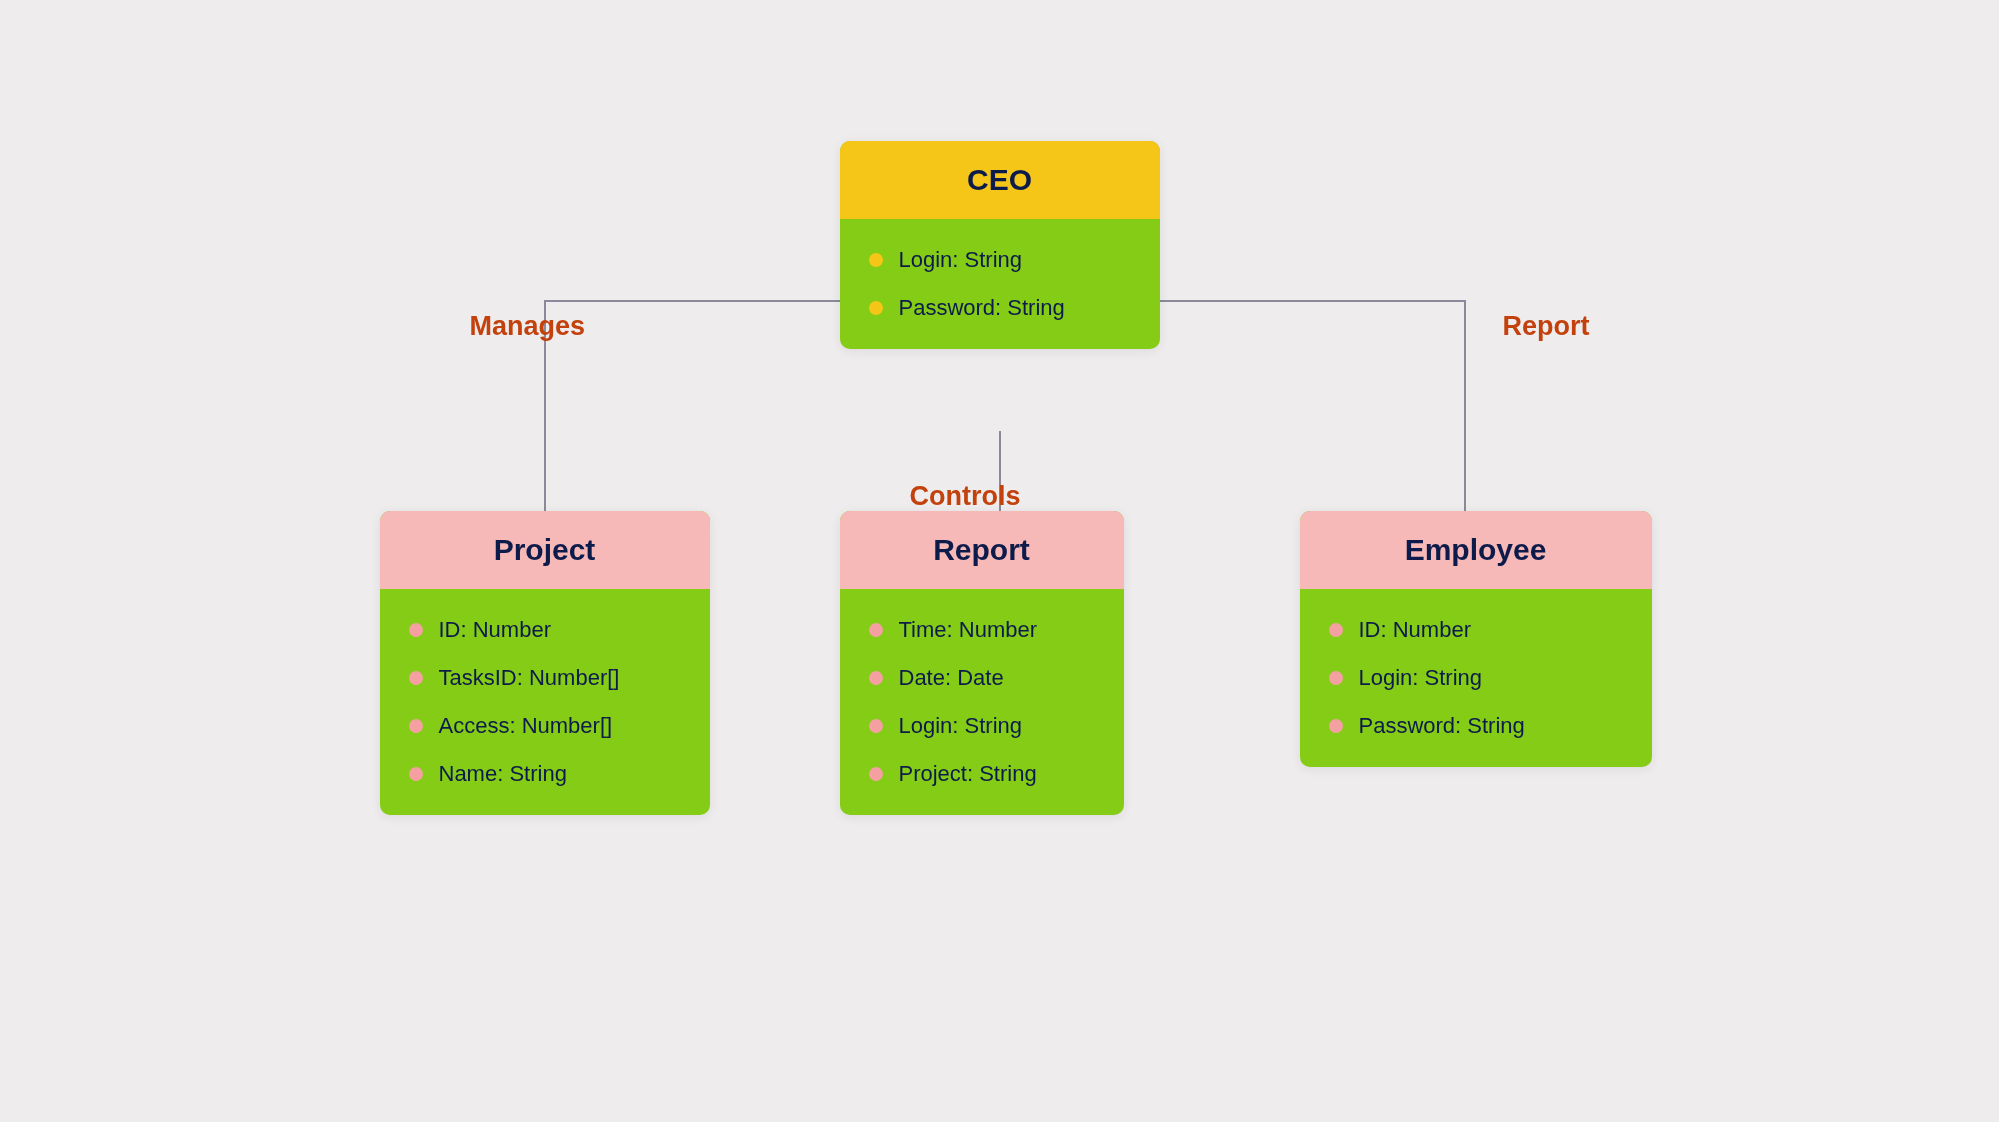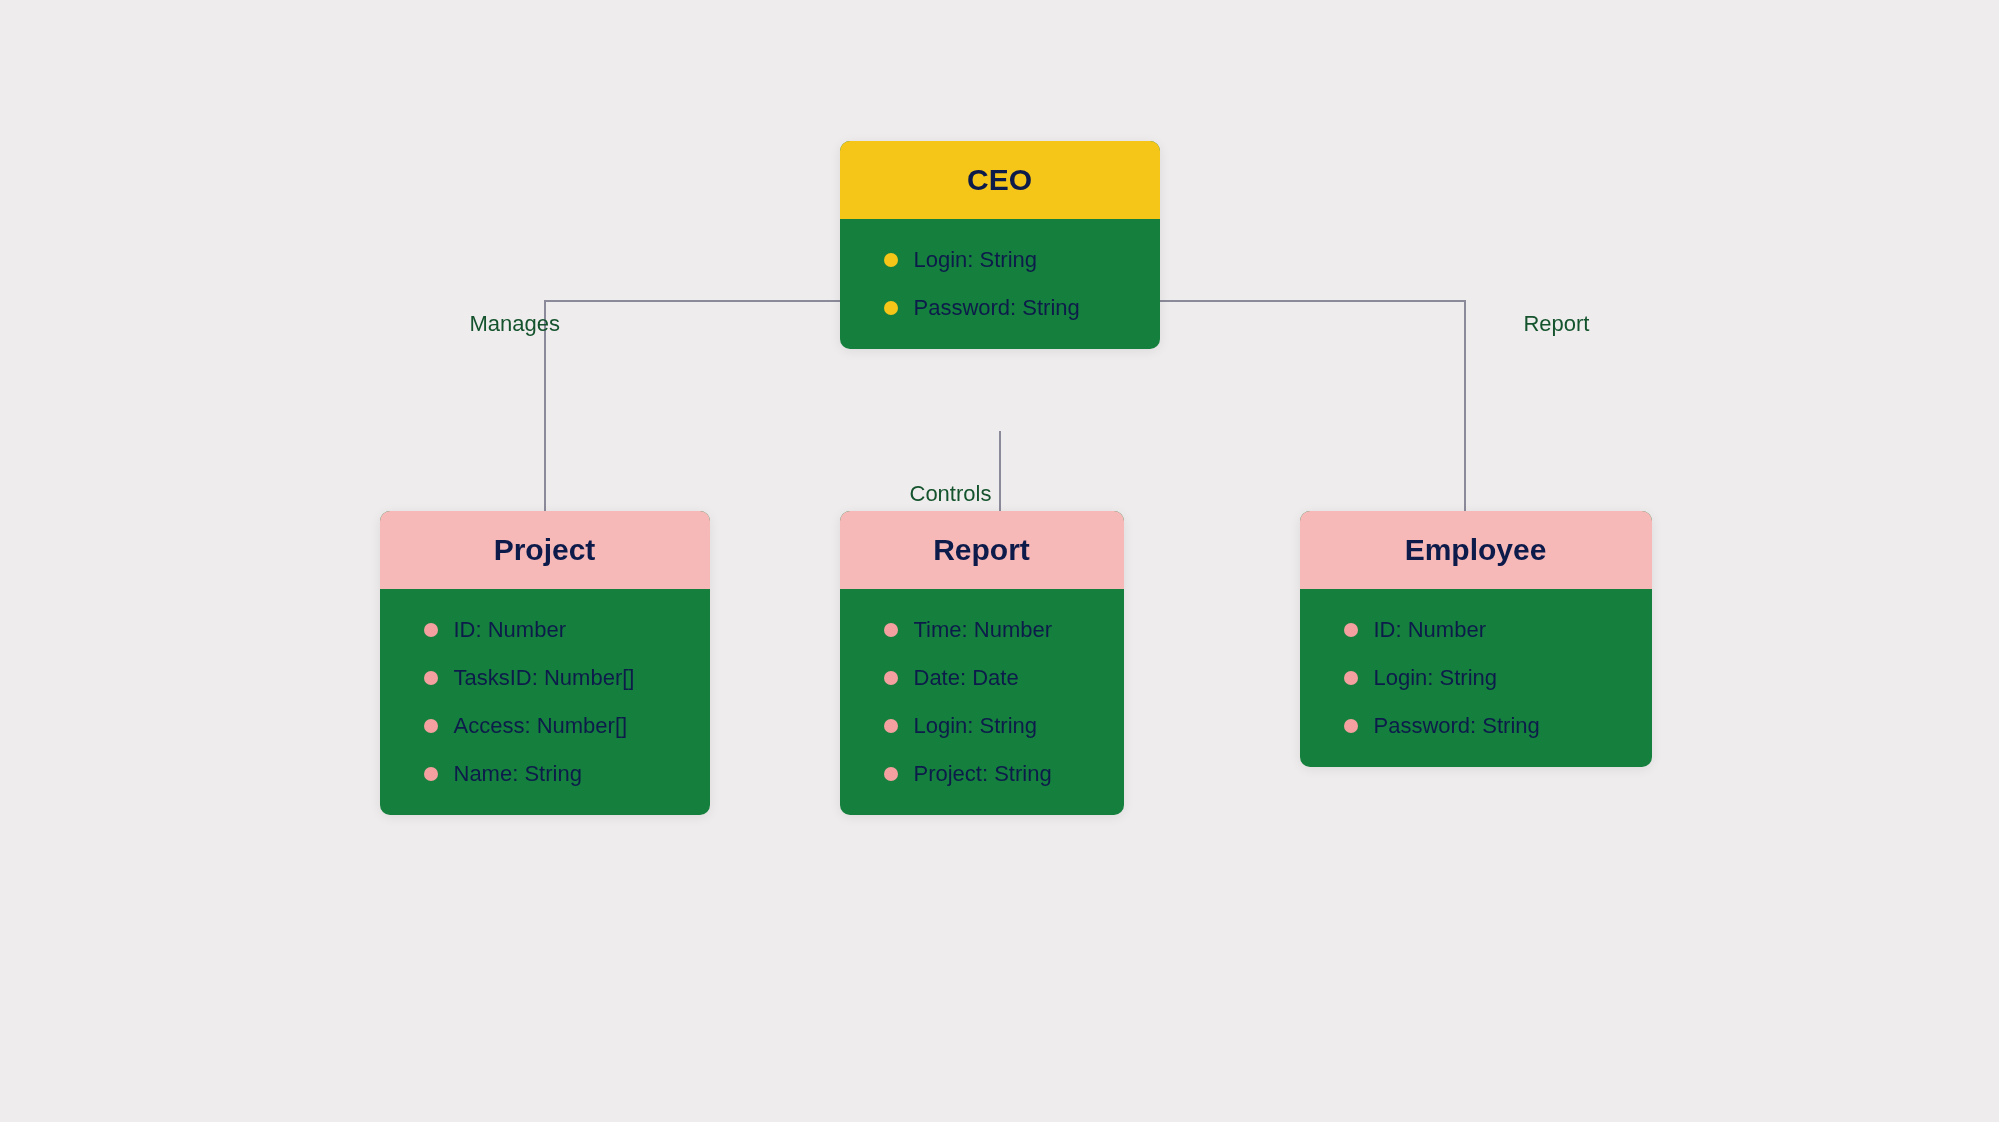--- a/index.html
+++ b/index.html
@@ -26,44 +26,44 @@
       position: absolute;
       top: 0; left: 0;
       width: 100%;
       height: 100%;
       pointer-events: none;
     }
 
     
     .rel-label {
       position: absolute;
-      font-size: 22px;
-      font-weight: 400;
-      color: #14532d;
+      font-size: 27px;
+      font-weight: 700;
+      color: #c2410c;
     }
 
     .label-manages {
       top: 200px;
       left: 170px;
     }
 
     .label-controls {
       top: 370px;
       left: 610px;
     }
 
     .label-assigns {
       top: 200px;
       right: 110px;
     }
 
     
     .card {
       position: absolute;
-      background: #15803d;
+      background: #84cc16;
       border-radius: 10px;
       overflow: hidden;
       box-shadow: 0 2px 12px rgba(0,0,0,0.08);
       width: 320px;
     }
 
     .card-header {
       padding: 22px 20px;
       text-align: center;
     }
@@ -76,21 +76,21 @@
 
     .card-header-ceo {
       background: #f5c518;
     }
 
     .card-header-pink {
       background: #f7b8b8;
     }
 
     .card-body {
-      padding: 28px 44px;
+      padding: 28px 29px;
     }
 
     .field-list {
       list-style: none;
     }
 
     .field-list li {
       display: flex;
       align-items: center;
       font-size: 22px;

